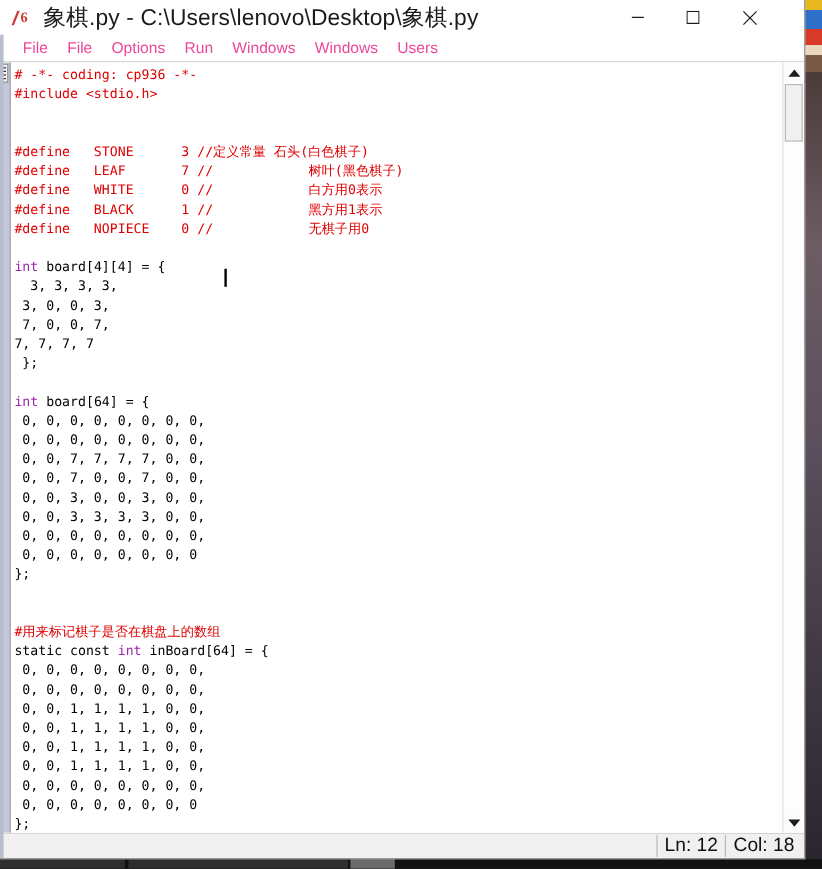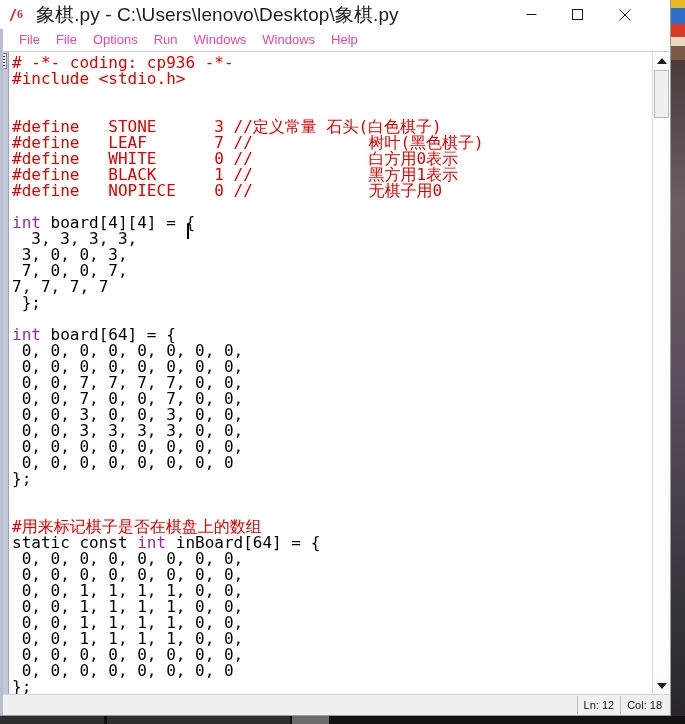--- a/index.html
+++ b/index.html
@@ -164,21 +164,21 @@
   #code {
     position: relative;
     flex: 1 1 auto;
     overflow: hidden;
     padding: 3px 0 0 3px;
     box-sizing: border-box;
   }
   pre#code-text {
     margin: 0;
     font-family: "DejaVu Sans Mono", "Liberation Mono", monospace;
-    font-size: 16px;
+    font-size: 11px;
     line-height: 16px;
     color: #000000;
     white-space: pre;
     letter-spacing: 0px;
   }
   .cm { color: #dd0000; }          
   .kw { color: #9a2ba8; }          
   .pl { color: #000000; }          
 
   #caret {
@@ -235,21 +235,21 @@
     height: 20px;
     background: #f0f0f0;
     border-top: 1px solid #d4d4d4;
     flex: 0 0 auto;
     display: flex;
     align-items: center;
     justify-content: flex-end;
     padding-right: 2px;
   }
   .status-cell {
-    font-size: 11px;
+    font-size: 16px;
     color: #111;
     padding: 0 6px;
     line-height: 18px;
     border-left: 1px solid #b9b9b9;
     white-space: nowrap;
   }
 
   
   #left-edge {
     position: absolute;
@@ -300,21 +300,21 @@
       </div>
     </div>
 
     <div id="menubar">
       <div class="menu-item">File</div>
       <div class="menu-item">File</div>
       <div class="menu-item">Options</div>
       <div class="menu-item">Run</div>
       <div class="menu-item">Windows</div>
       <div class="menu-item">Windows</div>
-      <div class="menu-item">Help</div>
+      <div class="menu-item">Users</div>
     </div>
 
     <div id="editor-wrap">
       <div id="gutter">
         <div id="gutter-knob"></div>
       </div>
 
       <div id="code">
         <pre id="code-text"><span class="cm"># -*- coding: cp936 -*-</span>
 <span class="cm">#include &lt;stdio.h&gt;</span>

